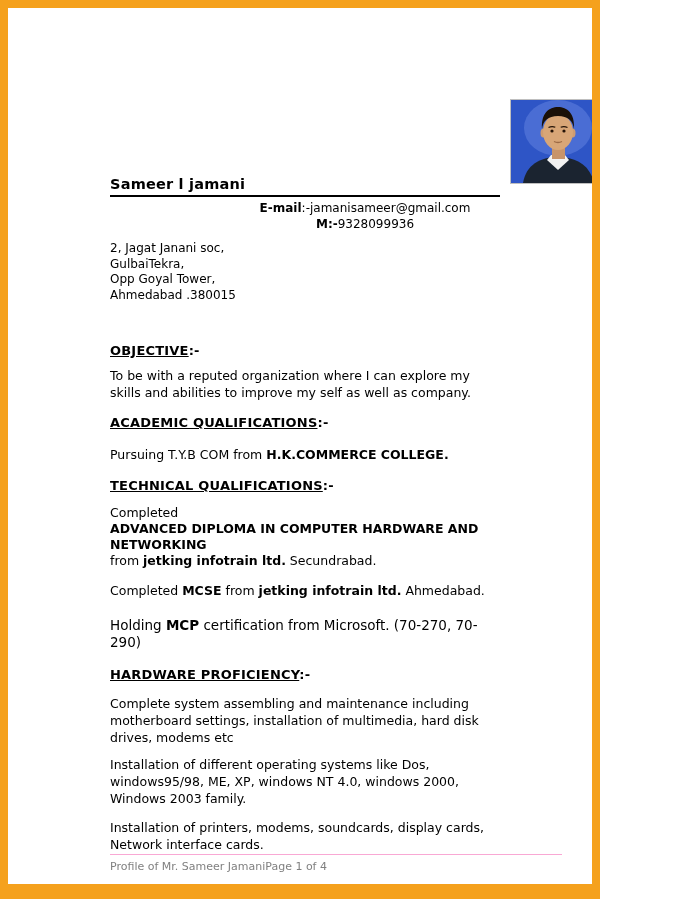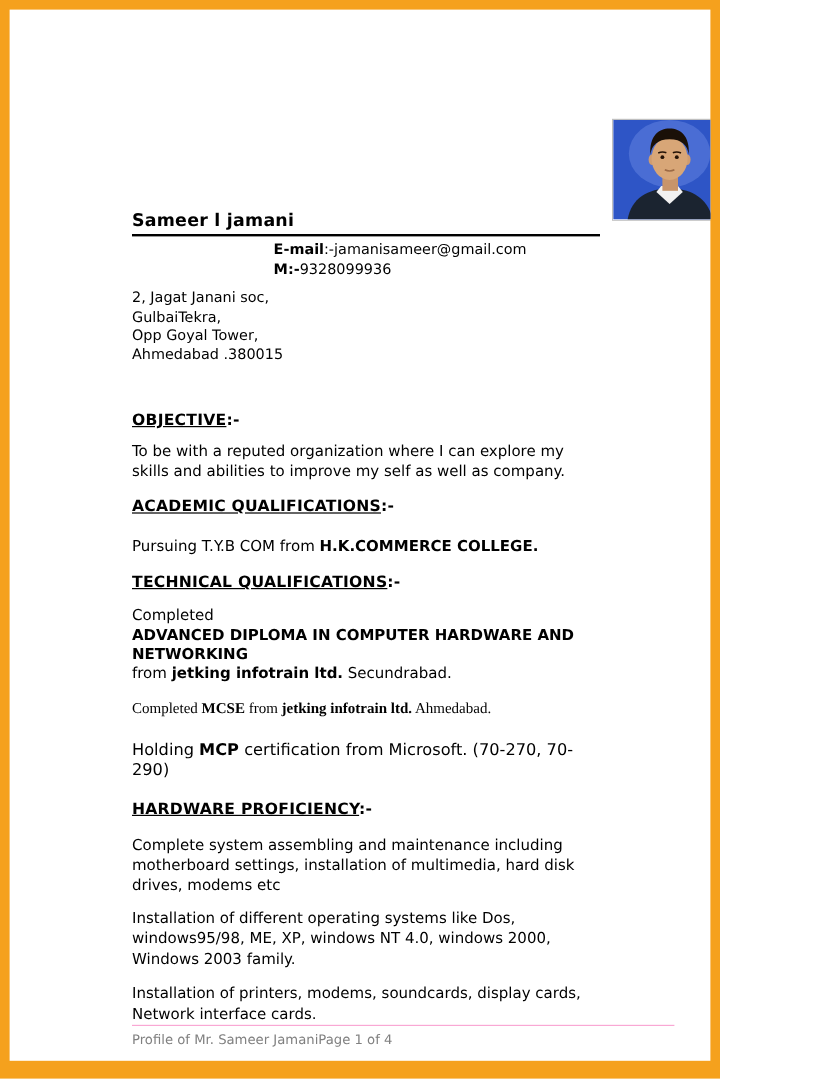--- a/index.html
+++ b/index.html
@@ -37,37 +37,37 @@
   .content { padding:168px 90px 0 102px; }
 
   .name {
     font-size:14.5px; font-weight:700;
     width:390px;
     border-bottom:2px solid var(--rule);
     padding-bottom:3px;
     letter-spacing:.2px;
     white-space:nowrap;
   }
-  .contact { margin-left:118px; margin-top:3px; font-size:12px; line-height:16px; }
+  .contact { margin-left:118px; margin-top:3px; font-size:12px; line-height:16px;text-align:center; }
   .b { font-weight:700; }
 
   .address { margin-top:9px; font-size:12px; line-height:15.5px; }
 
   .sec { font-size:13px; font-weight:700; letter-spacing:.2px; }
   .sec .u { text-decoration:underline; }
 
   .body { font-size:12.5px; line-height:17px; }
 
   .h-obj  { margin-top:40px; }
   .p-obj  { margin-top:9px;  max-width:486px; }
   .h-acad { margin-top:14px; }
   .p-acad { margin-top:16px; }
   .h-tech { margin-top:15px; }
   .p-tech1{ margin-top:12px; line-height:16px; }
-  .p-tech2{ margin-top:13px;font-family:Liberation Serif, serif; }
+  .p-tech2{ margin-top:13px; }
   .p-tech3{ margin-top:18px; font-size:13.5px; }
   .h-hw   { margin-top:16px; }
   .p-hw1  { margin-top:13px; max-width:486px; }
   .p-hw2  { margin-top:10px; max-width:486px; }
   .p-hw3  { margin-top:12px; max-width:486px; }
 
   .footer {
     position:absolute; left:102px; bottom:11px;
     width:452px;
     display:flex; justify-content:flex-start; align-items:baseline;

